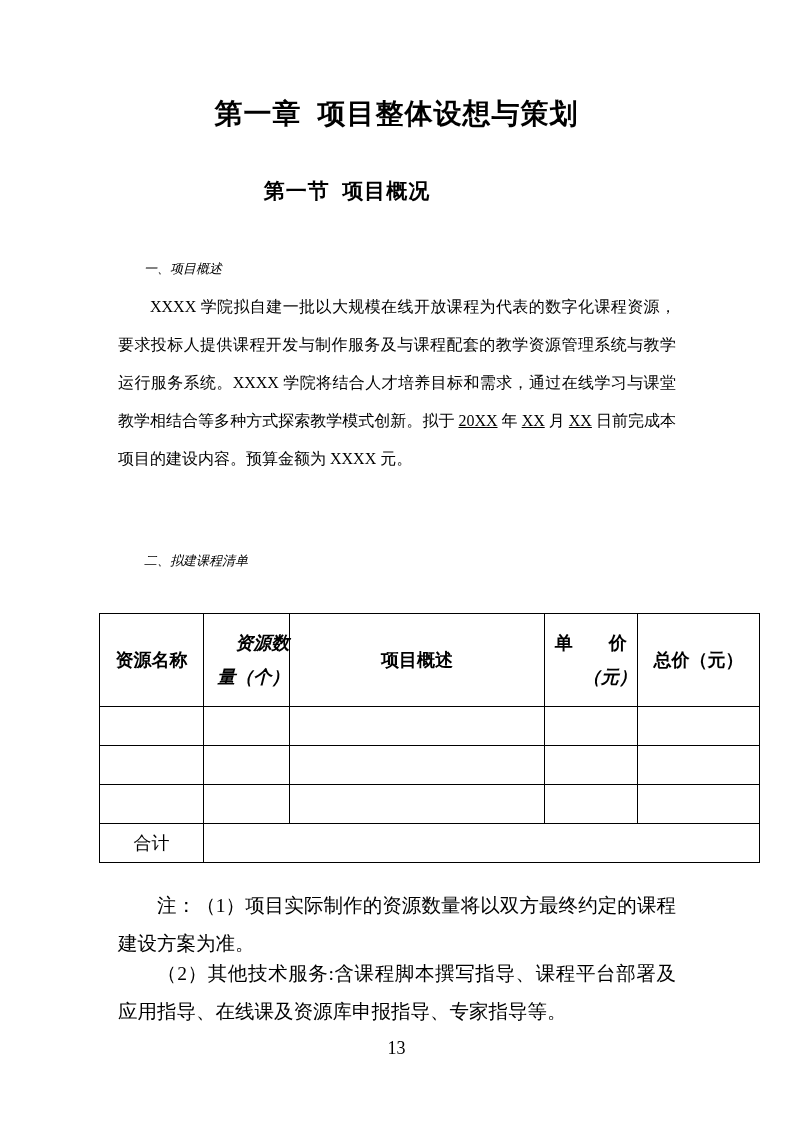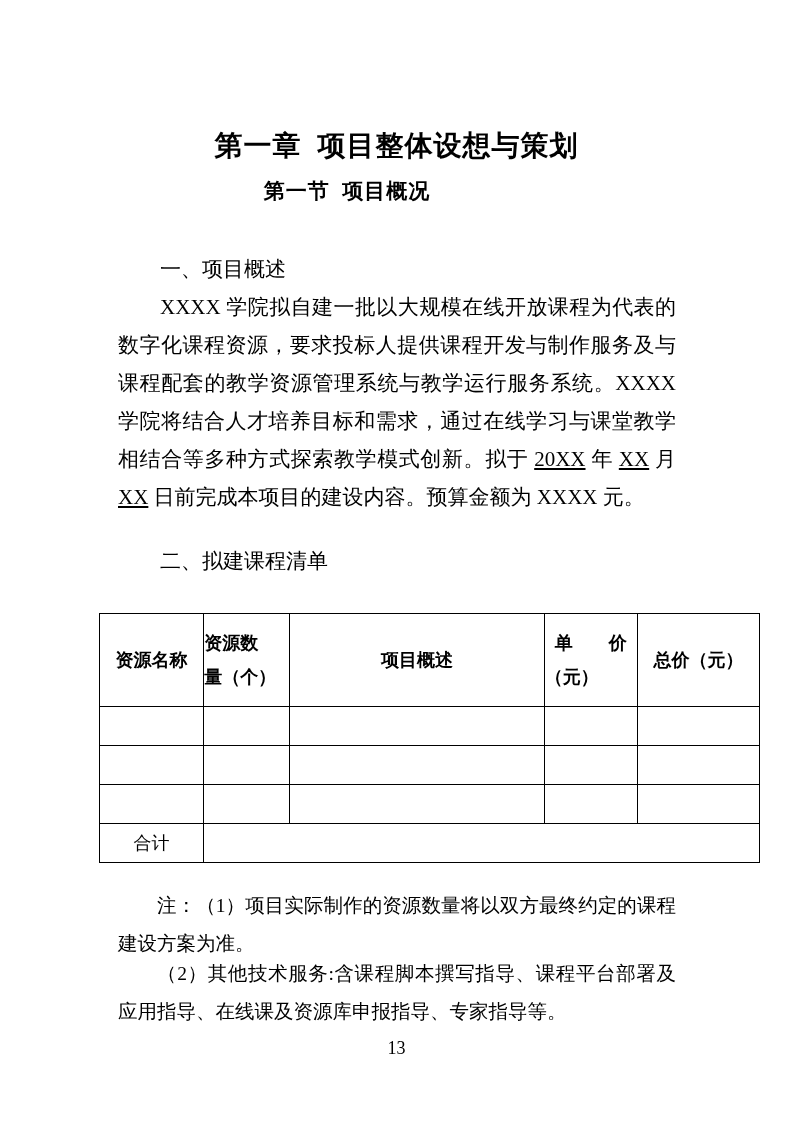--- a/index.html
+++ b/index.html
@@ -29,55 +29,55 @@
     position: absolute;
     left: 0;
     top: 96px;
     width: 793px;
     text-align: center;
     font-size: 28px;
     font-weight: bold;
     letter-spacing: 1px;
     line-height: 36px;
     white-space: pre;
-    margin-top: 32px;
   }
 
   .section-title {
     position: absolute;
     left: 0;
     top: 176px;
     width: 694px;
     text-align: center;
     font-size: 21px;
     font-weight: bold;
     letter-spacing: 1px;
     line-height: 30px;
     white-space: pre;
   }
 
   
   .body-block {
     position: absolute;
     left: 118px;
     width: 558px;
-    font-size: 21px;
+    font-size: 16px;
     line-height: 38px;
     text-align: justify;
     text-justify: inter-ideograph;
   }
   .indent2 { text-indent: 2em; }
 
   .sub-heading {
     position: absolute;
     left: 118px;
     width: 558px;
-    font-size: 21px;
+    font-size: 13px;
     line-height: 38px;
     text-indent: 2em;
+    font-style: italic;
   }
 
   .u { text-decoration: underline; }
 
   
   .list-table {
     position: absolute;
     left: 67px;
     top: 613px;
     width: 661px;
@@ -107,22 +107,23 @@
   .col-e { width: 122px; }
   .dist-line {
     display: block;
     text-align: justify;
     text-align-last: justify;
     padding: 0 10px;
     line-height: 34px;
   }
   .center-line {
     display: block;
-    text-align: left;
+    text-align: right;
     line-height: 34px;
+    font-style: italic;
   }
   .total-label {
     font-weight: normal;
     font-size: 18px;
   }
 
   
   .note-block {
     position: absolute;
     left: 118px;

